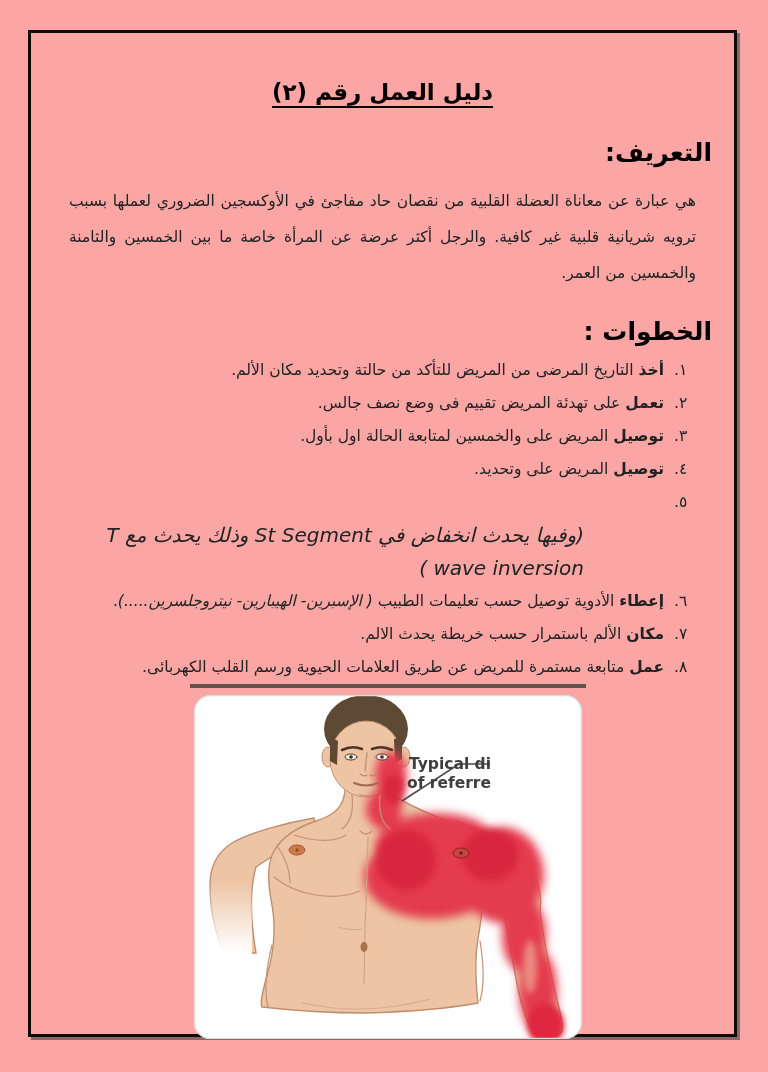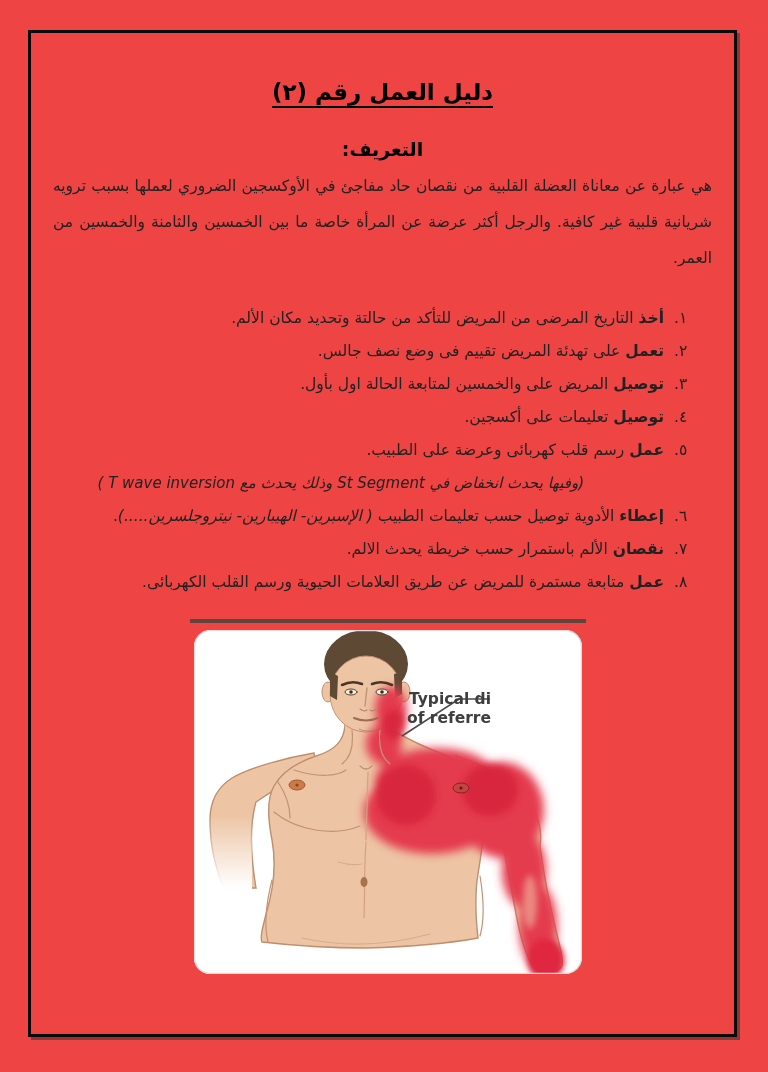--- a/index.html
+++ b/index.html
@@ -1,105 +1,105 @@
 <!DOCTYPE html>
 <html lang="ar" dir="rtl"><head>
 <meta charset="utf-8">
 <style>
   html,body{margin:0;padding:0;background:#fff;}
   .page{
-    width:768px;height:1072px;background:#ef4444;position:relative;
+    width:768px;height:1072px;background:#fca5a5;position:relative;
     font-family:"DejaVu Sans",sans-serif;color:#1a1a1a;overflow:hidden;
     margin:0 auto;
   }
   .frame{
     position:absolute;left:28px;top:30px;width:709px;height:1007px;
     border:3px solid #0a0a0a;box-shadow:3px 3px 0 rgba(50,50,50,.55);
     box-sizing:border-box;padding:42px 22px 0 22px;direction:rtl;
   }
   .titles{text-align:center;margin:0 0 28px 0;}
   .title-line{font-size:23px;font-weight:bold;line-height:35px;color:#000;}
   .title-line span{border-bottom:2.5px solid #000;padding-bottom:1px;}
-  .h{font-size:19px;font-weight:bold;margin:10px 0 8px 0;color:#000;text-align:center;}
-  .def{font-size:15.5px;line-height:36px;margin:0;text-align:justify;color:#222;}
+  .h{font-size:25px;font-weight:bold;margin:10px 0 8px 0;color:#000;}
+  .def{font-size:15.5px;line-height:36px;margin:16px;text-align:justify;color:#222;}
   .steps-section{margin-top:26px;}
   .steps{margin-top:4px;}
   .step{display:flex;gap:10px;font-size:15.5px;line-height:33px;padding-right:16px;color:#222;}
   .step .num{min-width:22px;text-align:left;}
   .step b{font-weight:bold;}
   .step i{text-align:right;}
-  .ecg-note{font-size:15px;font-style:italic;line-height:33px;padding-right:128px;color:#222;}
+  .ecg-note{font-size:20px;font-style:italic;line-height:33px;padding-right:128px;color:#222;}
   .fig{margin:8px 130px 0 auto;width:388px;}
   .fig-topline{height:4px;width:396px;background:#45443c;opacity:.85;margin:0 -4px 7px 0;}
   .fig svg{display:block;}
 </style>
 </head>
 <body>
 
 <div class="page">
   <div class="frame">
 
     <header class="titles">
       <div class="title-line"><span>دليل العمل رقم (٢)</span></div>
     </header>
 
     <section>
       <h2 class="h">التعريف:</h2>
       <p class="def">هي عبارة عن معاناة العضلة القلبية من نقصان حاد مفاجئ في الأوكسجين الضروري لعملها بسبب ترويه شريانية قلبية غير كافية. والرجل أكثر عرضة عن المرأة خاصة ما بين الخمسين والثامنة والخمسين من العمر.</p>
     </section>
 
     <section class="steps-section">
+      <h2 class="h">الخطوات :</h2>
       <div class="steps">
 
         <div class="step">
           <span class="num">١.</span>
           <span class="stext"><b>أخذ</b><span> التاريخ المرضى من المريض للتأكد من حالتة وتحديد مكان الألم.</span></span>
         </div>
 
         <div class="step">
           <span class="num">٢.</span>
           <span class="stext"><b>تعمل</b><span> على تهدئة المريض تقييم فى وضع نصف جالس.</span></span>
         </div>
 
         <div class="step">
           <span class="num">٣.</span>
           <span class="stext"><b>توصيل</b><span> المريض على والخمسين لمتابعة الحالة اول بأول.</span></span>
         </div>
 
         <div class="step">
           <span class="num">٤.</span>
-          <span class="stext"><b>توصيل</b><span> تعليمات على أكسجين.</span></span>
+          <span class="stext"><b>توصيل</b><span> المريض على وتحديد.</span></span>
         </div>
 
         <div class="step">
           <span class="num">٥.</span>
-          <span class="stext"><b>عمل</b><span> رسم قلب كهربائى وعرضة على الطبيب.</span></span>
         </div>
 
         <div class="ecg-note">(وفيها يحدث انخفاض في St Segment وذلك يحدث مع T wave inversion )</div>
 
         <div class="step">
           <span class="num">٦.</span>
           <span class="stext"><b>إعطاء</b><span>  الأدوية توصيل حسب تعليمات الطبيب </span><i>( الإسبرين- الهيبارين- نيتروجلسرين.....)</i><span>.</span></span>
         </div>
 
         <div class="step">
           <span class="num">٧.</span>
-          <span class="stext"><b>نقصان</b><span> الألم باستمرار حسب خريطة يحدث الالم.</span></span>
+          <span class="stext"><b>مكان</b><span> الألم باستمرار حسب خريطة يحدث الالم.</span></span>
         </div>
 
         <div class="step">
           <span class="num">٨.</span>
           <span class="stext"><b>عمل</b><span> متابعة مستمرة للمريض عن طريق العلامات الحيوية ورسم القلب الكهربائى.</span></span>
         </div>
 
       </div>
     </section>
 
-    <figure class="fig" style="margin-top:20px;">
+    <figure class="fig" style="margin-top:0;">
       <div class="fig-topline"></div>
       <svg width="388" height="344" viewBox="0 0 388 344" xmlns="http://www.w3.org/2000/svg">
         <defs>
           <clipPath id="card">
               <rect x="0" y="0" width="388" height="344" rx="16"></rect>
             </clipPath>
           <filter id="soft" x="-40%" y="-40%" width="180%" height="180%">
               <feGaussianBlur stdDeviation="5"></feGaussianBlur>
             </filter>
           <filter id="soft2" x="-40%" y="-40%" width="180%" height="180%">

